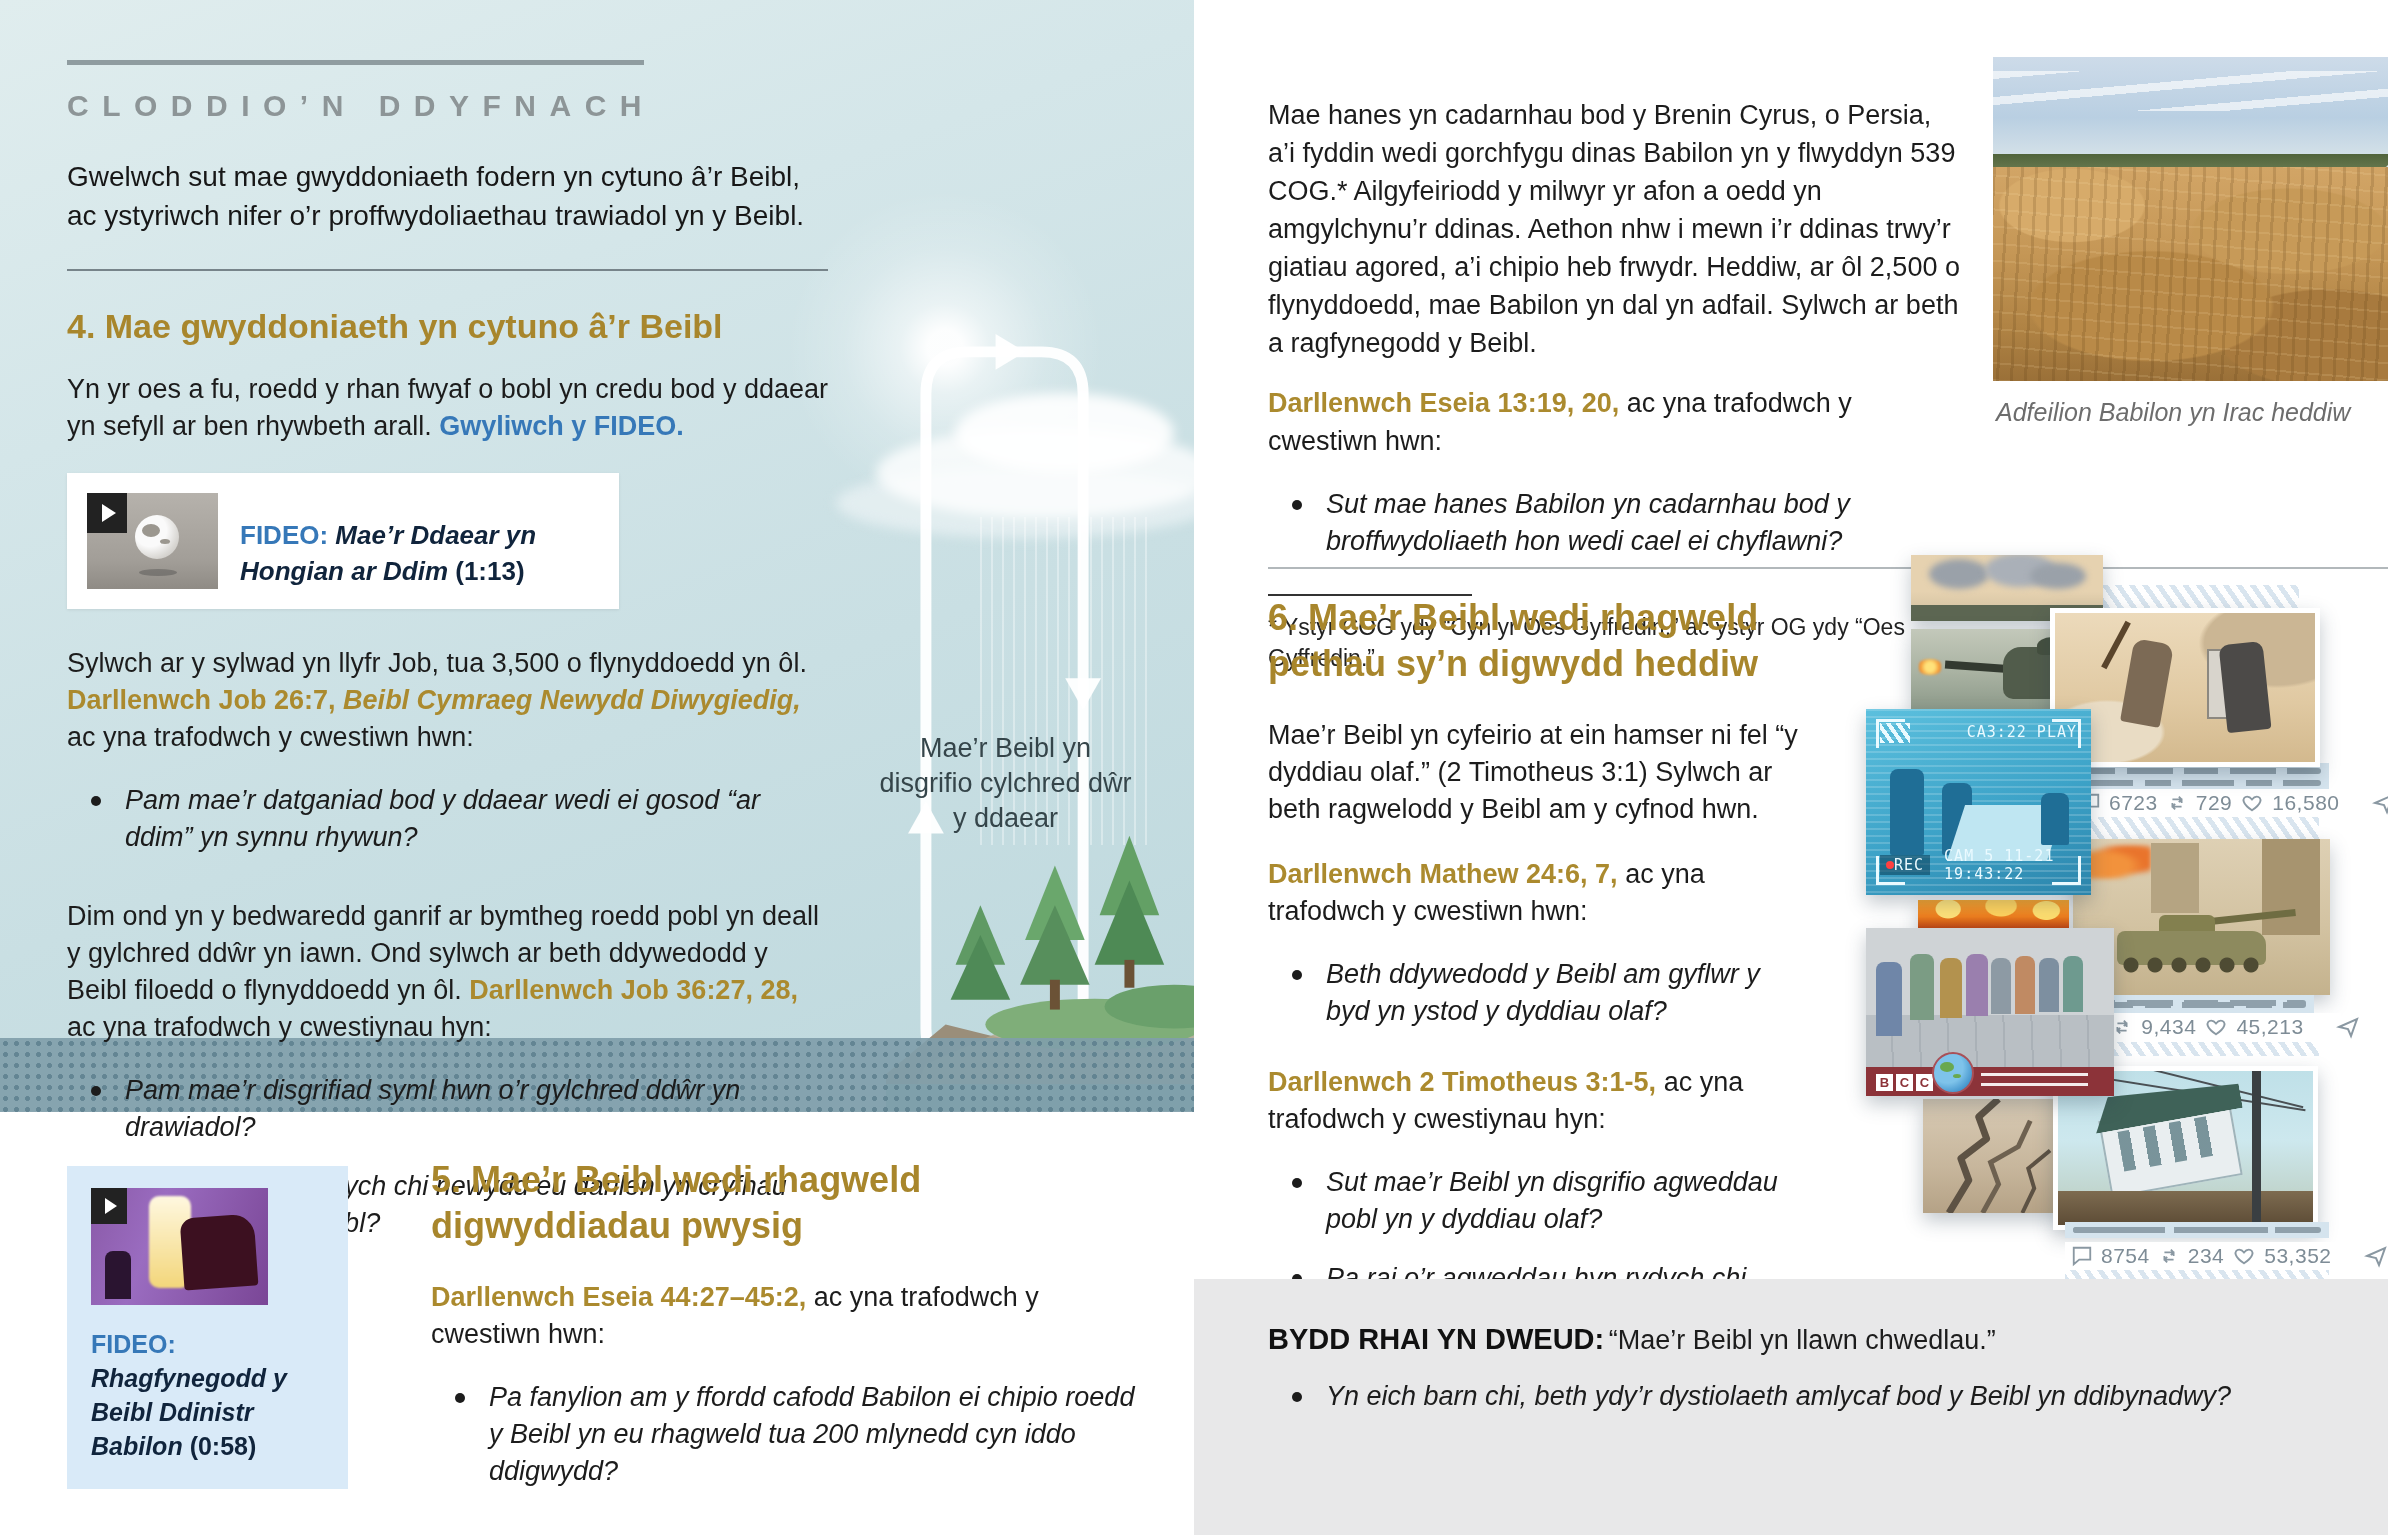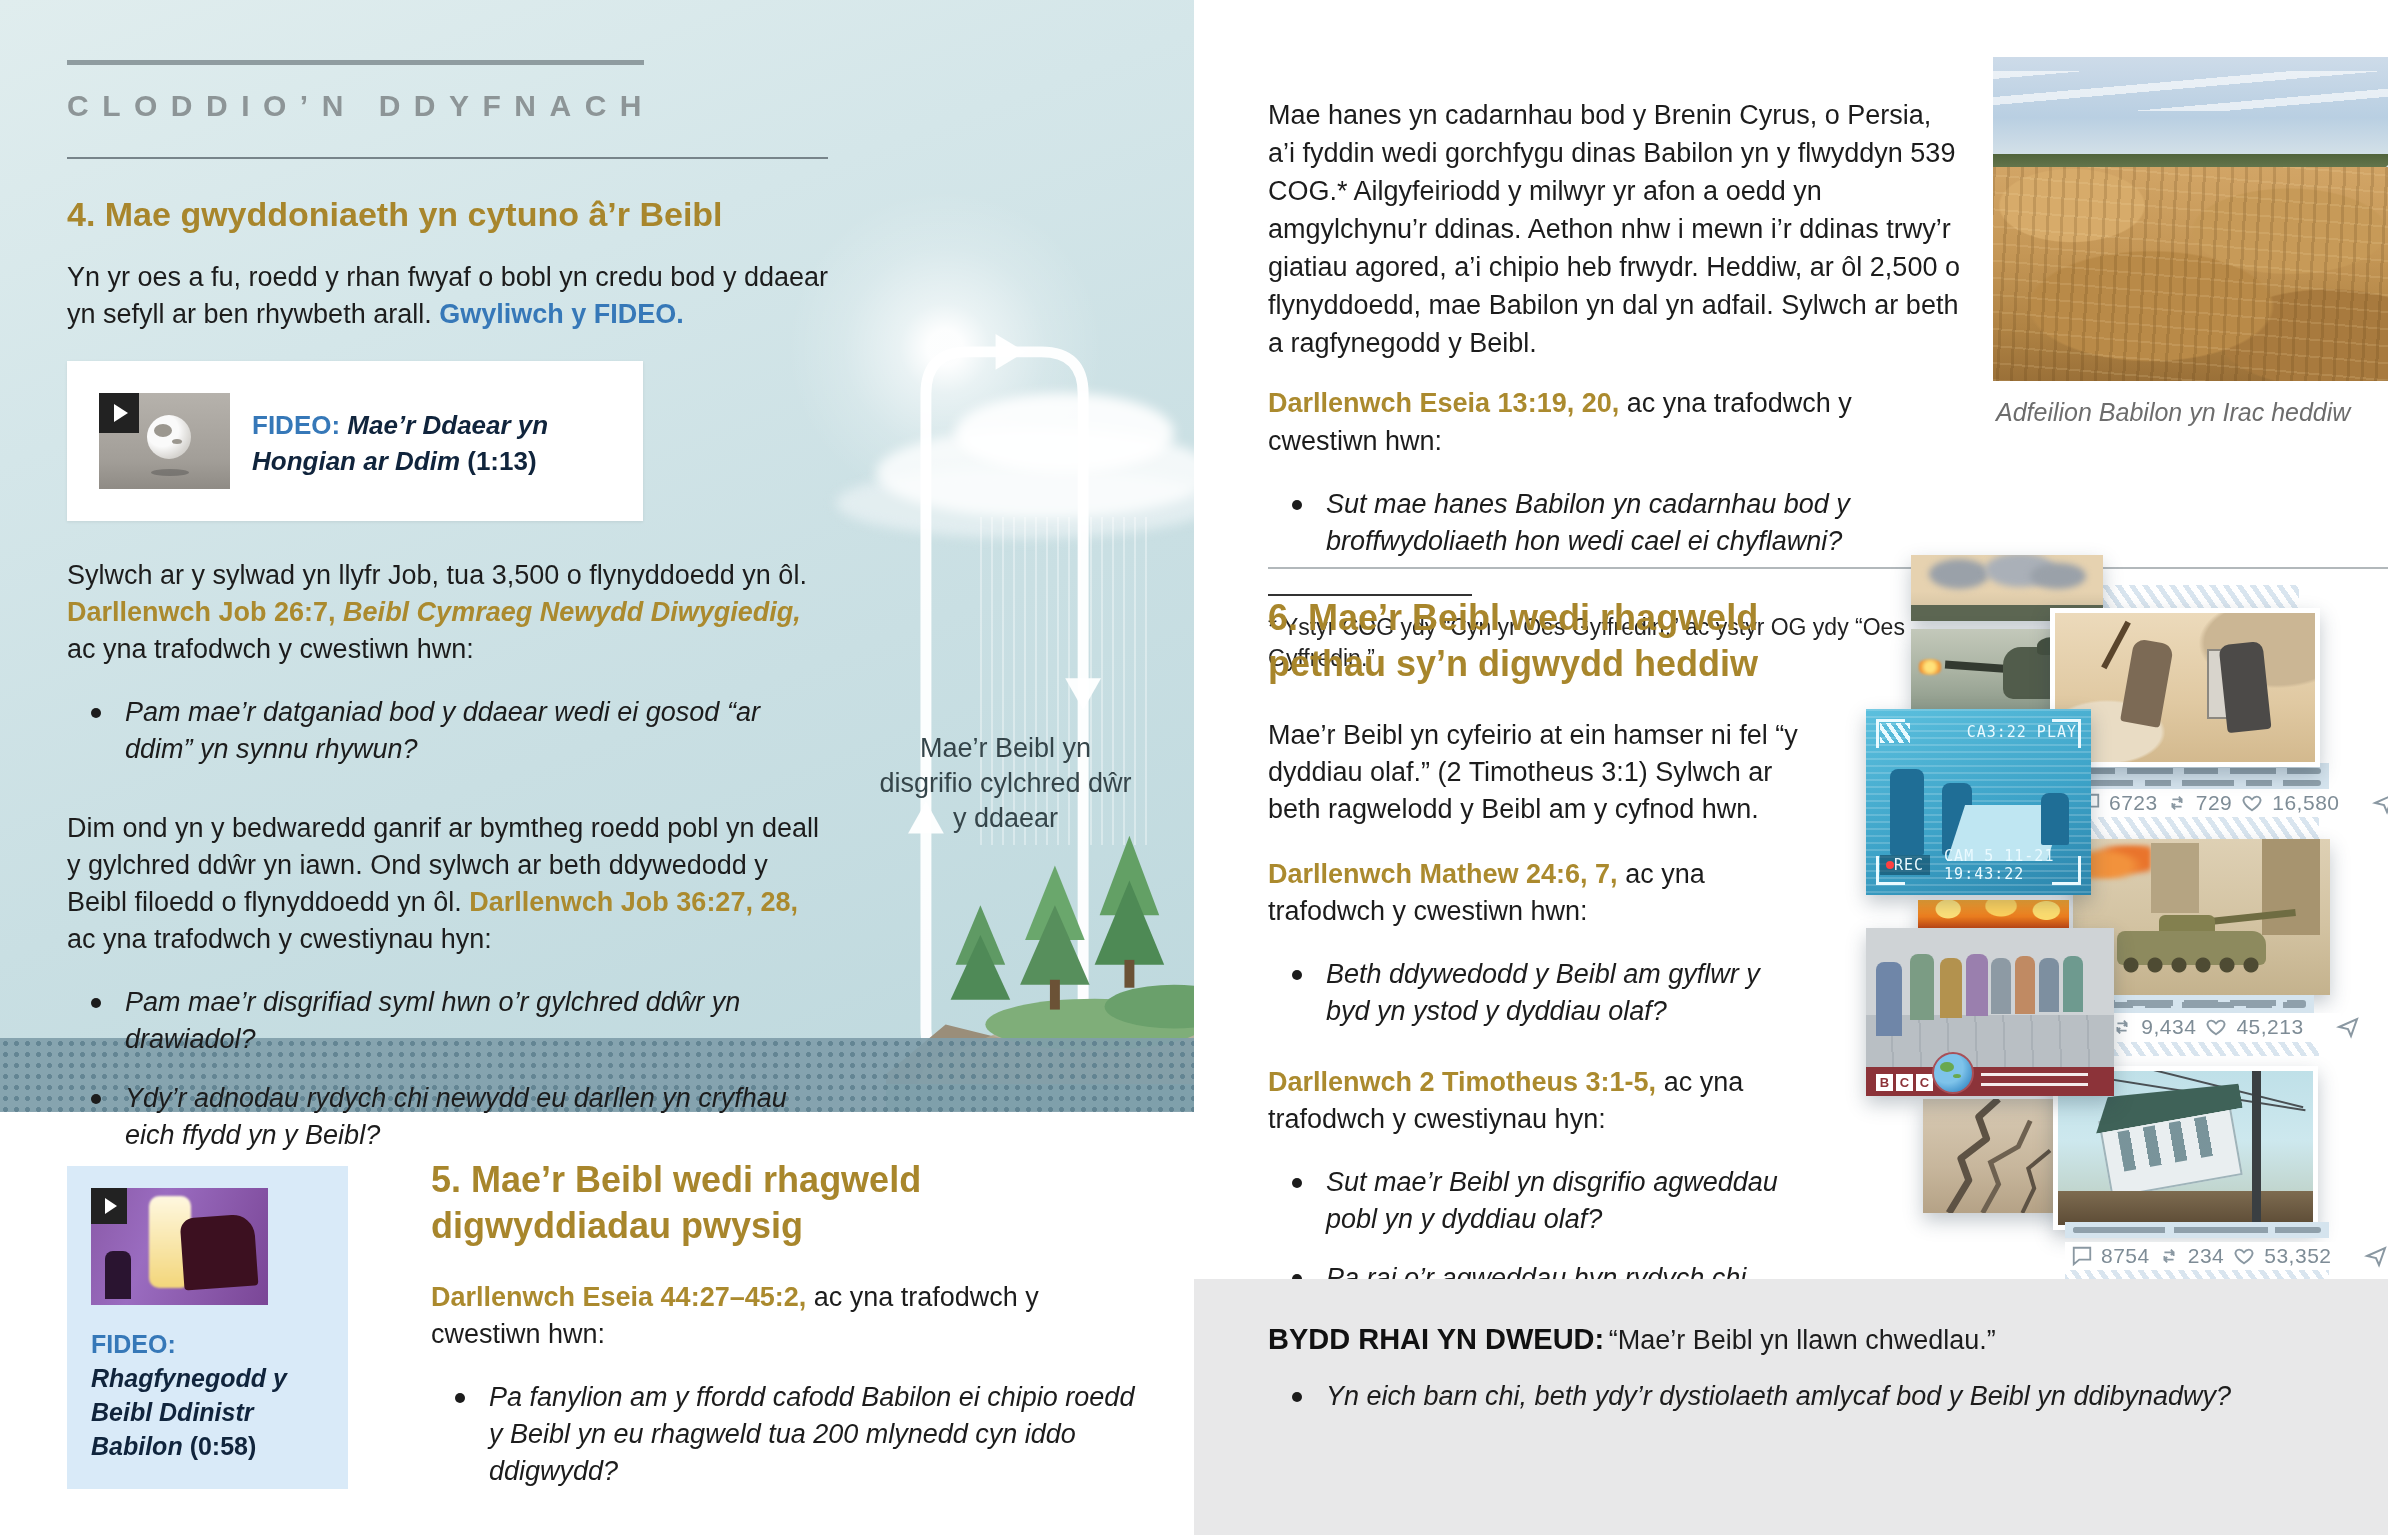--- a/index.html
+++ b/index.html
@@ -36,22 +36,22 @@
   p.body{margin:24px 0 0;font-size:27px;line-height:37px;color:#1c1c1c;}
   .gold{color:#ab8a2e;font-weight:bold;}
   .ital{font-style:italic;}
   .blue-link{color:#3678b8;font-weight:bold;text-decoration:none;cursor:pointer;}
   ul.dots{margin:26px 0 0;padding:0 0 0 58px;list-style:none;}
   ul.dots li{position:relative;font-size:27px;line-height:37px;margin-top:22px;font-style:italic;}
   ul.dots li::before{content:"";position:absolute;left:-34px;top:14px;width:10px;height:10px;
     border-radius:50%;background:#1c1c1c;}
 
   
-  .video-box{margin:28px 0 0;background:#fff;width:512px;padding:32px;display:flex;gap:22px;
-    align-items:center;box-shadow:0 1px 3px rgba(0,0,0,.08);cursor:pointer;}
+  .video-box{margin:28px 0 0;background:#fff;width:512px;padding:20px;display:flex;gap:22px;
+    align-items:flex-end;box-shadow:0 1px 3px rgba(0,0,0,.08);cursor:pointer;}
   .thumb{position:relative;width:131px;height:96px;flex:none;overflow:hidden;}
   .thumb-earth{background:linear-gradient(180deg,#b6b2ac 0%,#a29e98 70%,#8f8b85 100%);}
   .playbox{position:absolute;left:0;top:0;width:40px;height:40px;background:#222;
     display:flex;align-items:center;justify-content:center;}
   .playbox .tri{width:0;height:0;border-left:14px solid #fff;border-top:9px solid transparent;
     border-bottom:9px solid transparent;margin-left:4px;}
   .globe{position:absolute;left:48px;top:22px;width:44px;height:44px;border-radius:50%;
     background:radial-gradient(circle at 35% 35%,#fafafa 0 40%,#d8d6d2 70%,#bdbab5 100%);}
   .globe::after{content:"";position:absolute;left:7px;top:9px;width:18px;height:13px;border-radius:50%;
     background:#9b978f;box-shadow:14px 11px 0 -4px #9b978f;}
@@ -262,20 +262,21 @@
       <rect x="240" y="185" width="10" height="28" fill="#6b5236"></rect>
       <rect x="0" y="310" width="310" height="27" fill="#77aeb5"></rect>
     </svg>
 
     <div class="cycle-caption">Mae’r Beibl yn disgrifio cylchred dŵr y ddaear</div>
     <div class="halftone"></div>
 
     <div class="left-col">
       <div class="header-rule"></div>
       <h1 class="doc-title">CLODDIO’N DDYFNACH</h1>
+      <p class="intro">Gwelwch sut mae gwyddoniaeth fodern yn cytuno â’r Beibl, ac ystyriwch nifer o’r proffwydoliaethau trawiadol yn y Beibl.</p>
       <hr class="thin-rule">
 
       <h2 class="gold-h">4. Mae gwyddoniaeth yn cytuno â’r Beibl</h2>
       <p class="body">
         <span>Yn yr oes a fu, roedd y rhan fwyaf o bobl yn credu bod y ddaear yn sefyll ar ben rhywbeth arall.</span>
         <a class="blue-link">Gwyliwch y FIDEO.</a>
       </p>
 
       <div class="video-box">
         <div class="thumb thumb-earth">

